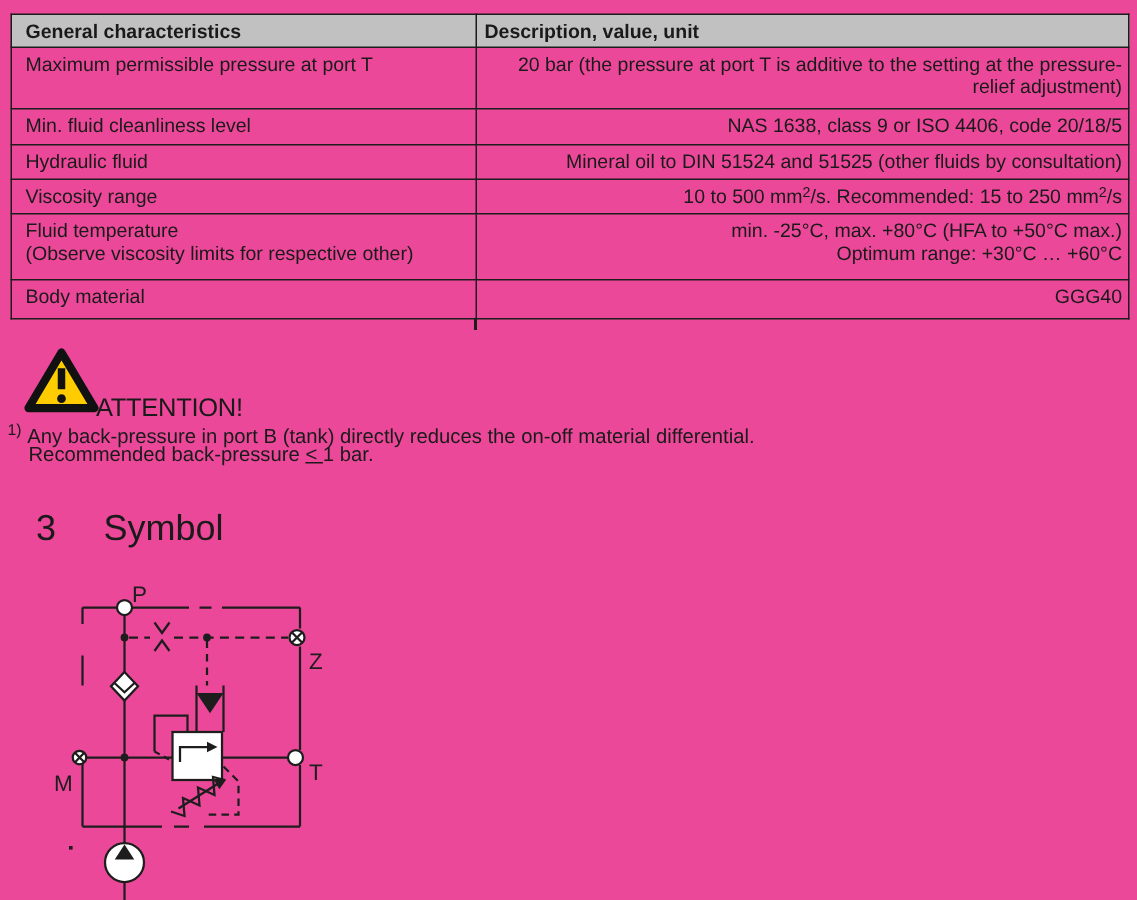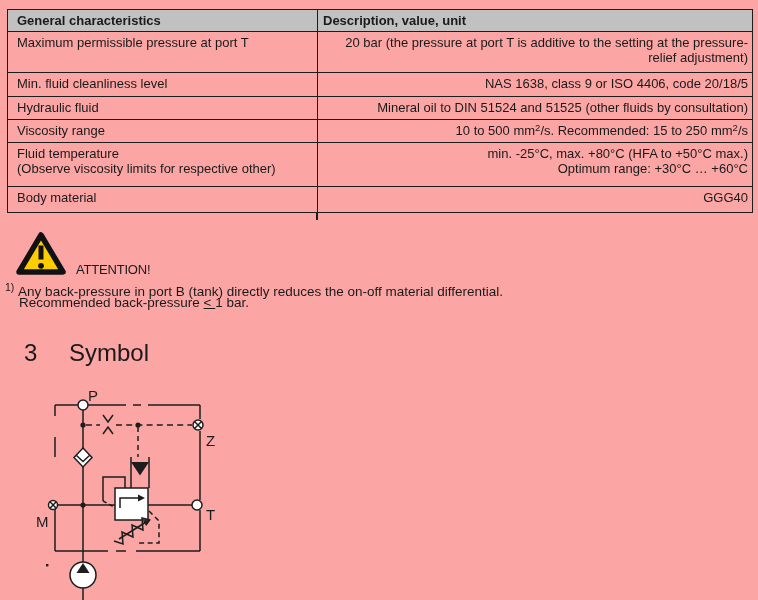--- a/index.html
+++ b/index.html
@@ -1,16 +1,16 @@
 <!DOCTYPE html>
 <html><head>
 <meta charset="utf-8">
 <style>
   html,body{margin:0;padding:0;background:#fff;}
-  .page{position:relative;width:758px;height:600px;background:#fca5a5;overflow:hidden;
+  .page{position:relative;width:758px;height:600px;background:#ec4899;overflow:hidden;
         font-family:"Liberation Sans","DejaVu Sans",sans-serif;color:#1a1a1a;}
 
   
   table.chars{position:absolute;left:7px;top:9px;width:746px;border-collapse:collapse;table-layout:fixed;}
   table.chars col.c1{width:310px;}
   table.chars th,table.chars td{border:1.5px solid #1c1c1c;vertical-align:top;
         font-size:13px;line-height:15px;text-align:left;font-weight:normal;}
   table.chars th{font-weight:bold;padding:3px 4px 2px 9px;}
   table.chars th:last-child{padding-left:5px;}
   table.chars td{padding:3px 4px 2px 9px;}
@@ -20,21 +20,21 @@
   table.chars tbody tr:nth-child(2){height:24px;}
   table.chars tbody tr:nth-child(3){height:23px;}
   table.chars tbody tr:nth-child(4){height:23px;}
   table.chars tbody tr:nth-child(5){height:44px;}
   table.chars tbody tr:nth-child(6){height:26px;}
   table.chars sup{font-size:9.5px;line-height:0;vertical-align:4px;}
   .divider-tick{position:absolute;left:316px;top:212px;width:2px;height:8px;background:#1c1c1c;}
 
   
   .warning-icon{position:absolute;left:16px;top:231px;}
-  .attention-title{position:absolute;left:76px;top:262px;font-size:13px;letter-spacing:-0.2px;text-align:right;}
+  .attention-title{position:absolute;left:64px;top:262px;font-size:17px;letter-spacing:-0.2px;text-align:right;}
   .fn-line1{position:absolute;left:5px;top:280px;font-size:13.5px;line-height:14px;white-space:nowrap;}
   .fn-line2{position:absolute;left:19px;top:296px;font-size:13.5px;line-height:14px;white-space:nowrap;}
   .fn-marker{font-size:10.5px;vertical-align:5px;}
   .u{text-decoration:underline;white-space:pre;}
 
   
   .section-heading{position:absolute;left:24px;top:339px;font-size:24px;font-weight:normal;}
   .section-heading .num{display:inline-block;width:45px;}
 
   

